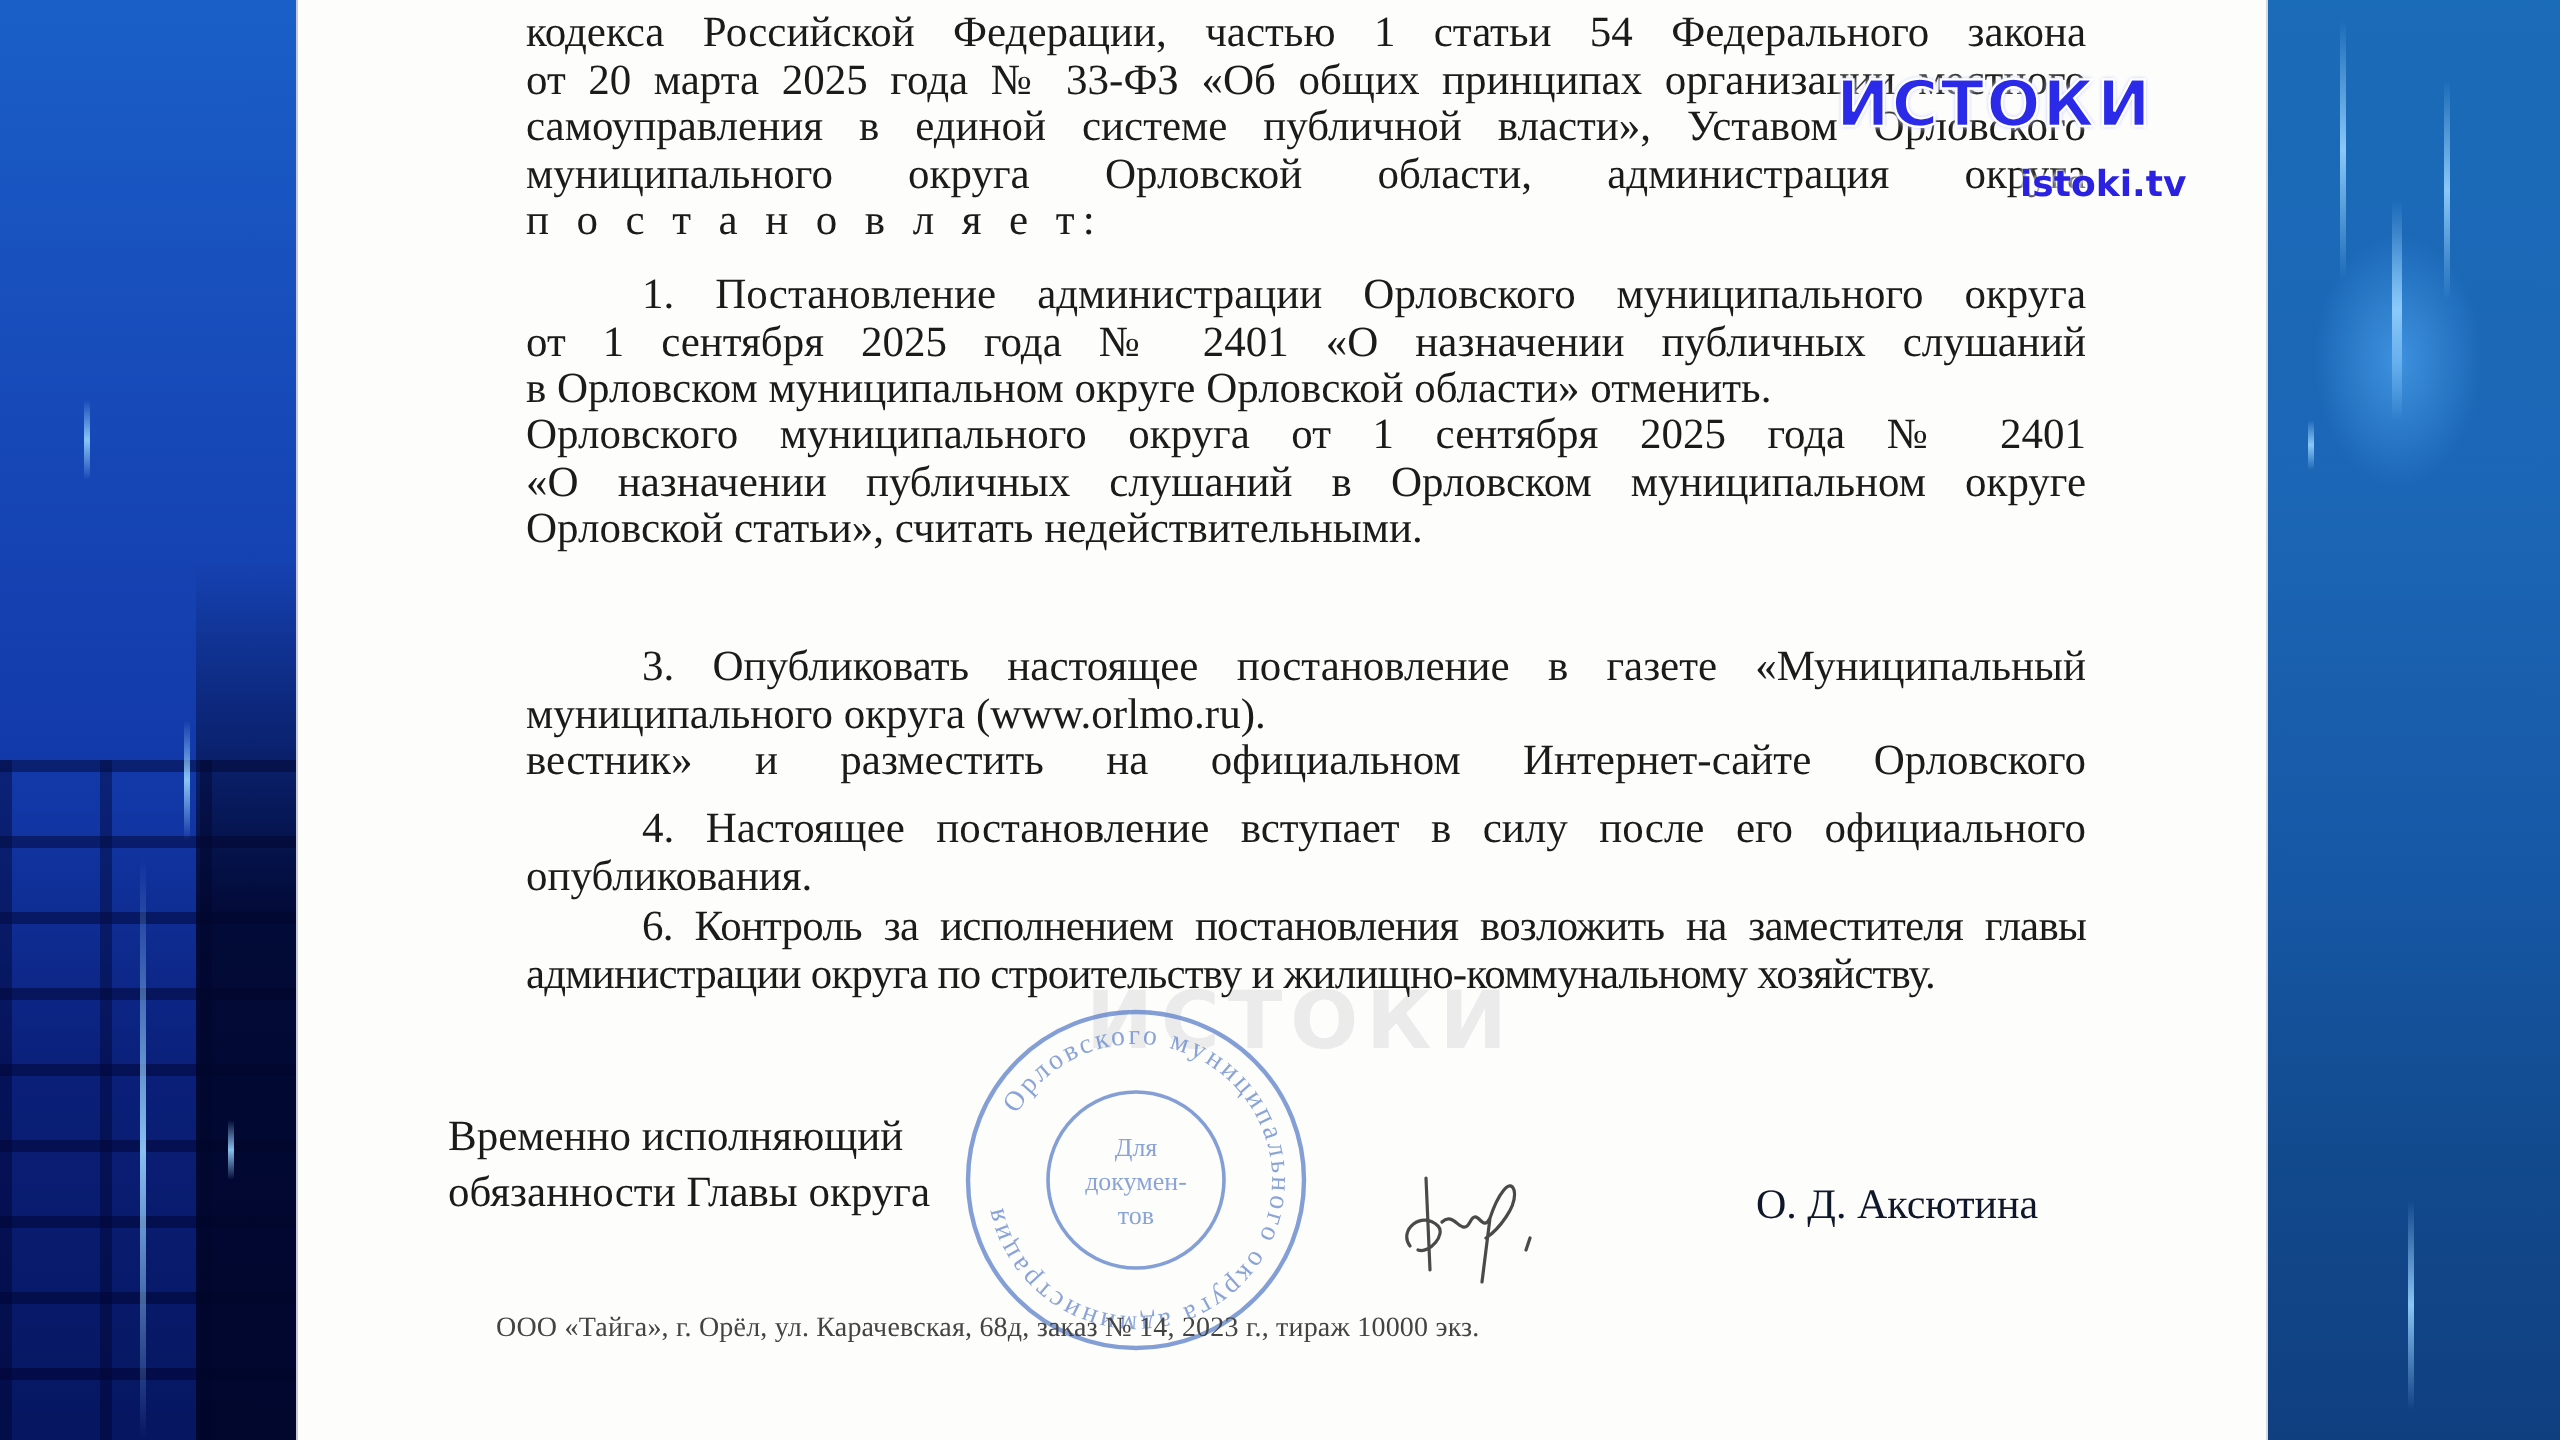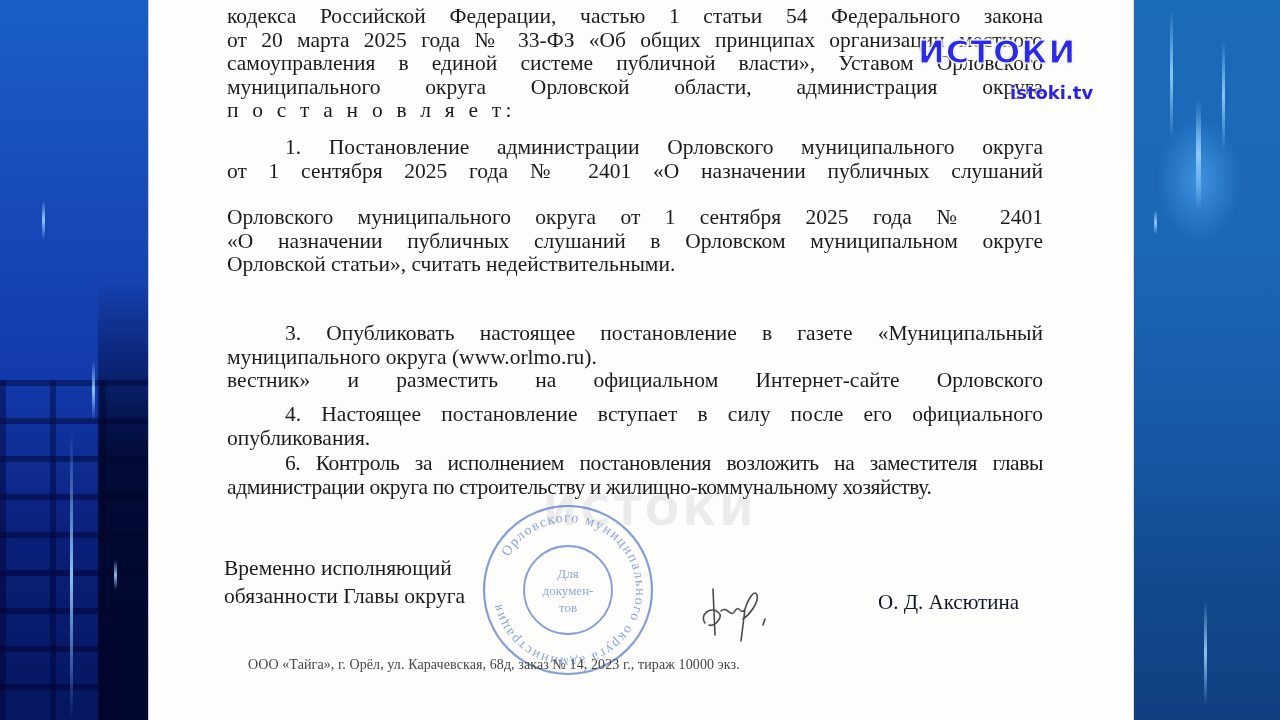--- a/index.html
+++ b/index.html
@@ -73,20 +73,21 @@
       font-size: 21.5px;
       color: #1b1b1b;
       line-height: 23.5px;
     }
     .line {
       display: block;
       white-space: nowrap;
       text-align: justify;
       text-align-last: justify;
       height: 23.5px;
+      margin-left: 36px;
     }
     .line.last {
       text-align-last: left;
     }
     .line.indent {
       padding-left: 58px;
     }
     .line.spaced {
       letter-spacing: 4.2px;
       text-align-last: left;
@@ -196,20 +197,21 @@
       <span class="line">кодекса Российской Федерации, частью 1 статьи 54 Федерального закона</span>
       <span class="line">от 20 марта 2025 года № 33-ФЗ «Об общих принципах организации местного</span>
       <span class="line">самоуправления в единой системе публичной власти», Уставом Орловского</span>
       <span class="line">муниципального округа Орловской области, администрация округа</span>
       <span class="line spaced">п о с т а н о в л я е т:</span>
     </div>
 
     <div class="text" style="top:136px;">
       <span class="line indent">1. Постановление администрации Орловского муниципального округа</span>
       <span class="line">от 1 сентября 2025 года № 2401 «О назначении публичных слушаний</span>
+      <span class="line last">в Орловском муниципальном округе Орловской области» отменить.</span>
     </div>
 
     <div class="text" style="top:206px;">
       <span class="line">Орловского муниципального округа от 1 сентября 2025 года № 2401</span>
       <span class="line">«О назначении публичных слушаний в Орловском муниципальном округе</span>
       <span class="line last">Орловской статьи», считать недействительными.</span>
     </div>
 
     <div class="text" style="top:322px;">
       <span class="line indent">3. Опубликовать настоящее постановление в газете «Муниципальный</span>

